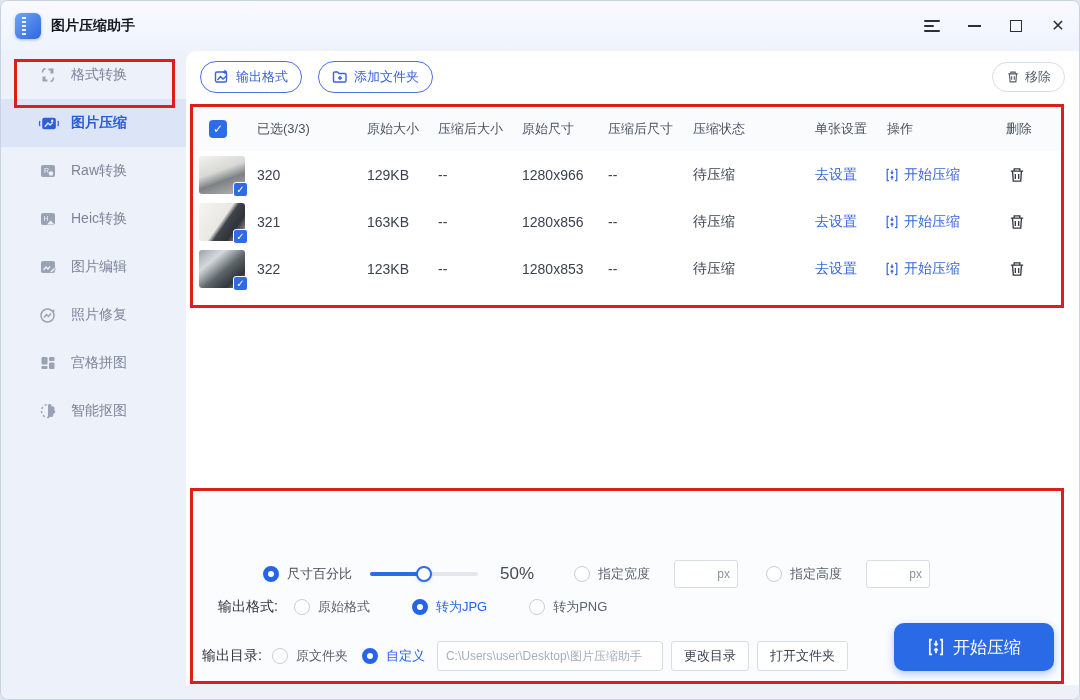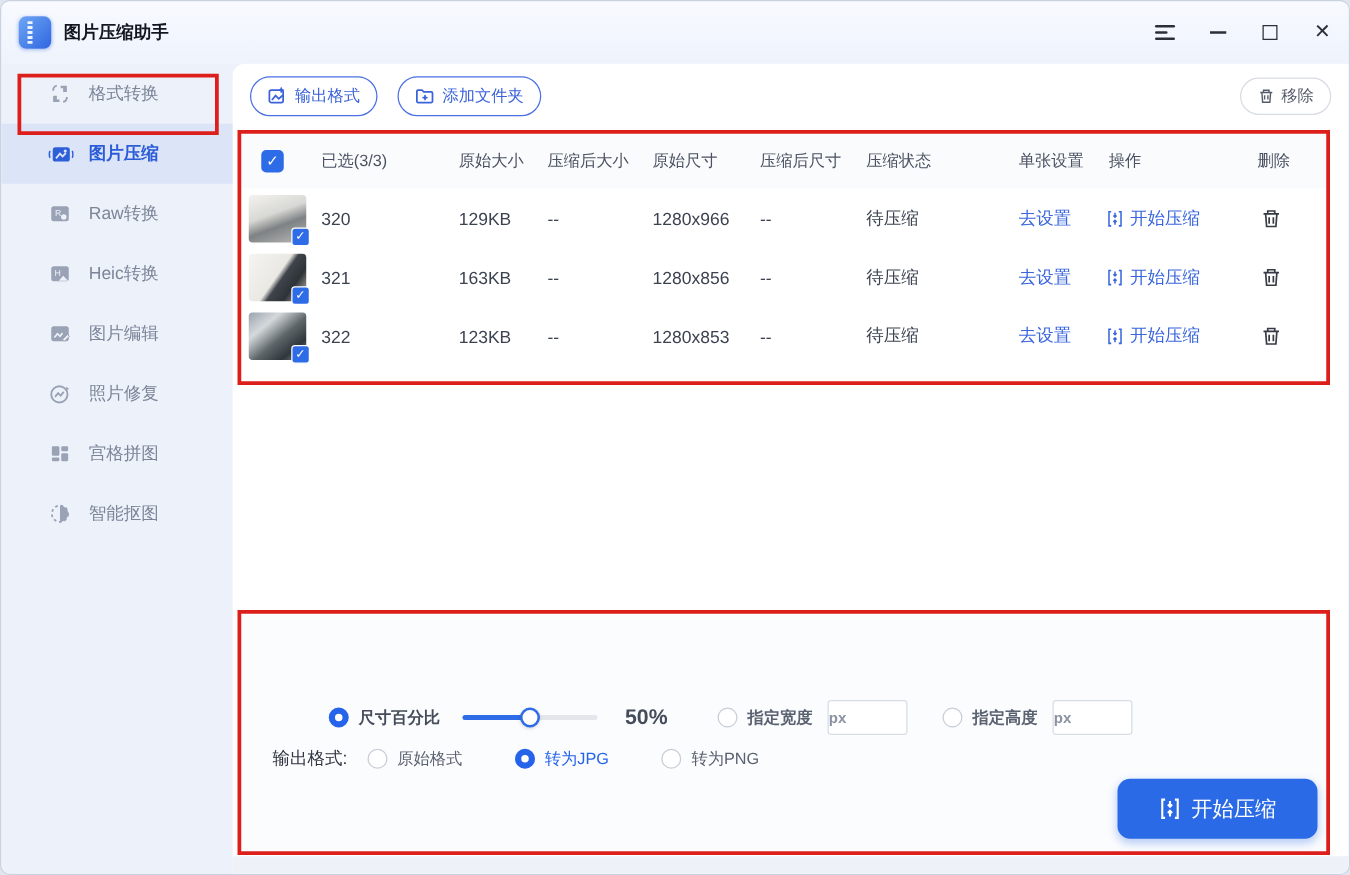--- a/index.html
+++ b/index.html
@@ -74,22 +74,22 @@
   .seg-tab.active { background:#fff; color:#33394a; box-shadow:0 1px 2px rgba(0,0,0,.08); }
   .radio { width:16px; height:16px; border-radius:50%; background:#fff; border:1px solid #c9cdd6; cursor:pointer; flex:none; }
   .radio.sel { border:5px solid #2563eb; }
   .r-label { font-size:13px; color:#5a6170; margin-left:8px; cursor:pointer; }
   .r-label.sel { color:#2563eb; }
   .slider { position:relative; width:108px; height:4px; border-radius:2px; background:#e3e6eb; margin-left:18px; cursor:pointer; }
   .slider .fill { position:absolute; left:0; top:0; height:4px; width:50%; background:#2e6be6; border-radius:2px; }
   .slider .handle { position:absolute; left:50%; top:50%; transform:translate(-50%,-50%); width:16px; height:16px;
     background:#fff; border:2px solid #2e6be6; border-radius:50%; box-shadow:0 1px 3px rgba(0,0,0,.15); }
   .pct { font-size:17px; color:#454c59; margin-left:22px; }
-  .px-box { display:flex; align-items:center; justify-content:flex-start; width:64px; height:28px; border:1px solid #d8dce3;
-    border-radius:3px; background:#fff; padding-right:7px; margin-left:12px; }
+  .px-box { display:flex; align-items:center; justify-content:flex-end; width:64px; height:28px; border:1px solid #d8dce3;
+    border-radius:3px; background:#fff; padding-right:7px; margin-left:24px; }
   .px-suffix { font-size:12px; color:#8a93a3; }
   .path-input { width:226px; height:30px; border:1px solid #d8dce3; border-radius:3px; background:#fff;
     color:#a7aeba; font-size:12px; padding:0 8px; margin-left:12px; font-family:"Liberation Sans",sans-serif; }
   .btn-plain { height:30px; border:1px solid #d8dce3; border-radius:3px; background:#fff; color:#3a4150;
     font-size:13px; padding:0 12px; margin-left:8px; cursor:pointer; font-family:"Liberation Sans",sans-serif; }
   .start-btn { position:absolute; left:704px; top:135px; width:160px; height:48px; background:#2b6ae6; border-radius:10px;
     color:#fff; font-size:17px; display:flex; align-items:center; justify-content:center; gap:8px; cursor:pointer;
     box-shadow:0 3px 8px rgba(43,106,230,.35); }
   .footer-strip { position:absolute; left:185px; right:0; bottom:0; height:14px; background:#eef1f7; }
   svg { display:block; }
@@ -323,21 +323,21 @@
           <path d="M10 3.5a6.5 6.5 0 010 13z" fill="currentColor" stroke="none"></path>
           <circle cx="10" cy="10" r="6.5" stroke-dasharray="2.2 2.2" stroke-width="1.4"></circle>
         </svg>
       </span>
       <span>智能抠图</span>
     </div>
   </div>
 
   <div class="bottom-panel">
 
-    <div class="bp-row" style="left:73px; top:72px;font-weight:bold;">
+    <div class="bp-row" style="left:73px; top:72px;">
       <div class="radio sel"></div>
       <span class="r-label" style="color:#454c59;">尺寸百分比</span>
       <div class="slider">
         <div class="fill"></div>
         <div class="handle"></div>
       </div>
       <span class="pct">50%</span>
       <div class="radio" style="margin-left:40px;"></div>
       <span class="r-label">指定宽度</span>
       <div class="px-box">
@@ -353,20 +353,30 @@
     <div class="bp-row" style="left:12px; top:110px;margin-left:16px;">
       <span class="bp-label">输出格式:</span>
       <div class="radio" style="margin-left:16px;"></div>
       <span class="r-label">原始格式</span>
       <div class="radio sel" style="margin-left:42px;"></div>
       <span class="r-label sel">转为JPG</span>
       <div class="radio" style="margin-left:42px;"></div>
       <span class="r-label">转为PNG</span>
     </div>
 
+    <div class="bp-row" style="left:12px; top:153px;">
+      <span class="bp-label">输出目录:</span>
+      <div class="radio" style="margin-left:10px;"></div>
+      <span class="r-label">原文件夹</span>
+      <div class="radio sel" style="margin-left:14px;"></div>
+      <span class="r-label sel">自定义</span>
+      <input class="path-input" readonly="" value="C:\Users\user\Desktop\图片压缩助手" style="">
+      <button class="btn-plain">更改目录</button>
+      <button class="btn-plain">打开文件夹</button>
+    </div>
 
     <div class="start-btn">
       <svg width="18" height="18" viewBox="0 0 16 16" fill="none" stroke="#fff" stroke-width="1.5">
         <path d="M4.5 1.5h-2v13h2M11.5 1.5h2v13h-2"></path>
           <path d="M8 2.5v3.5M6.5 5l1.5 1.5L9.5 5M8 13.5V10M6.5 11l1.5-1.5L9.5 11"></path>
       </svg>
       <span>开始压缩</span>
     </div>
   </div>
 

